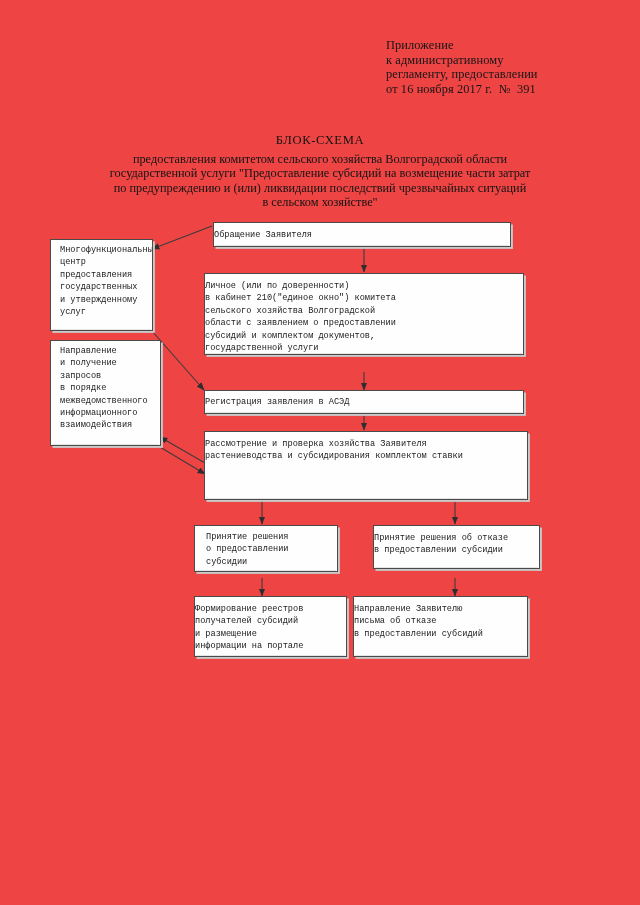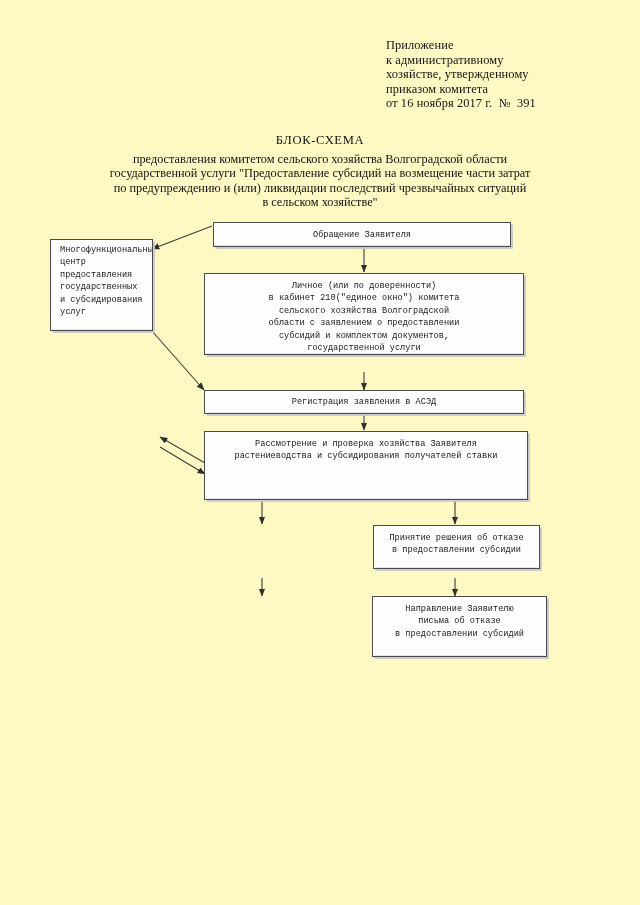--- a/index.html
+++ b/index.html
@@ -4,21 +4,21 @@
 <style>
   html, body {
     margin: 0;
     padding: 0;
     background: #ffffff;
   }
   #page {
     position: relative;
     width: 640px;
     height: 905px;
-    background: #fef9c3;
+    background: #ef4444;
     overflow: hidden;
     font-family: "Liberation Serif", serif;
     color: #111;
   }
 
   
   #header {
     position: absolute;
     left: 386px;
     top: 38px;
@@ -67,21 +67,20 @@
     font-family: "Liberation Mono", "DejaVu Sans Mono", monospace;
     font-size: 8.6px;
     line-height: 12.4px;
     color: #1a1a1a;
     overflow: hidden;
     padding-top: 4px;
   }
   .fbox .ln {
     white-space: pre;
     display: block;
-    text-align: center;
   }
   .fbox.left-align { padding-left: 9px; }
   .fbox.left-align .ln { text-align: left; }
 
   
   .fbox::after {
     content: "";
     position: absolute;
     left: 1px; right: 1px; bottom: 0; height: 1px;
     background: rgba(0,0,0,0.10);
@@ -95,22 +94,21 @@
   }
 </style>
 </head>
 <body>
 
 <div id="page">
 
   <div id="header">
     <div>Приложение</div>
     <div>к административному</div>
-    <div>хозяйстве, утвержденному</div>
-    <div>приказом комитета</div>
+    <div>регламенту, предоставлении</div>
     <div>от 16 ноября 2017 г.  №  391</div>
   </div>
 
   <div id="subtitle">
     <div>предоставления комитетом сельского хозяйства Волгоградской области</div>
     <div>государственной услуги "Предоставление субсидий на возмещение части затрат</div>
     <div>по предупреждению и (или) ликвидации последствий чрезвычайных ситуаций</div>
     <div>в сельском хозяйстве"</div>
   </div>
   <div id="doc-title">БЛОК-СХЕМА</div>
@@ -143,24 +141,33 @@
 
     <line x1="262" y1="578" x2="262" y2="596" stroke="#3c3c3c" stroke-width="1.1" marker-end="url(#ah)"></line>
     <line x1="455" y1="578" x2="455" y2="596" stroke="#3c3c3c" stroke-width="1.1" marker-end="url(#ah)"></line>
   </svg>
 
   <div class="fbox left-align" style="left:50px; top:239px; width:103px; height:92px;">
     <span class="ln">Многофункциональный</span>
     <span class="ln">центр</span>
     <span class="ln">предоставления</span>
     <span class="ln">государственных</span>
-    <span class="ln">и субсидирования</span>
+    <span class="ln">и утвержденному</span>
     <span class="ln">услуг</span>
   </div>
 
+  <div class="fbox left-align" style="left:50px; top:340px; width:111px; height:106px;">
+    <span class="ln">Направление</span>
+    <span class="ln">и получение</span>
+    <span class="ln">запросов</span>
+    <span class="ln">в порядке</span>
+    <span class="ln">межведомственного</span>
+    <span class="ln">информационного</span>
+    <span class="ln">взаимодействия</span>
+  </div>
 
   <div class="fbox" style="left:213px; top:222px; width:298px; height:25px; padding-top:6px;">
     <span class="ln">Обращение Заявителя</span>
   </div>
 
   <div class="fbox" style="left:204px; top:273px; width:320px; height:82px; padding-top:6px;">
     <span class="ln">Личное (или по доверенности)</span>
     <span class="ln">в кабинет 210("единое окно") комитета</span>
     <span class="ln">сельского хозяйства Волгоградской</span>
     <span class="ln">области с заявлением о предоставлении</span>
@@ -168,29 +175,40 @@
     <span class="ln">государственной услуги</span>
     <span class="ln">необходимых для предоставления</span>
   </div>
 
   <div class="fbox" style="left:204px; top:390px; width:320px; height:24px; padding-top:5px;">
     <span class="ln">Регистрация заявления в АСЭД</span>
   </div>
 
   <div class="fbox" style="left:204px; top:431px; width:324px; height:69px; padding-top:6px;">
     <span class="ln">Рассмотрение и проверка хозяйства Заявителя</span>
-    <span class="ln">растениеводства и субсидирования получателей ставки</span>
-  </div>
-
+    <span class="ln">растениеводства и субсидирования комплектом ставки</span>
+  </div>
+
+  <div class="fbox left-align" style="left:194px; top:525px; width:144px; height:47px; padding-top:5px; padding-left:11px;">
+    <span class="ln">Принятие решения</span>
+    <span class="ln">о предоставлении</span>
+    <span class="ln">субсидии</span>
+  </div>
 
   <div class="fbox" style="left:373px; top:525px; width:167px; height:44px; padding-top:6px;">
     <span class="ln">Принятие решения об отказе</span>
     <span class="ln">в предоставлении субсидии</span>
   </div>
 
-
-  <div class="fbox" style="left:372px; top:596px; width:175px; height:61px; padding-top:6px;">
+  <div class="fbox" style="left:194px; top:596px; width:153px; height:61px; padding-top:6px;">
+    <span class="ln">Формирование реестров</span>
+    <span class="ln">получателей субсидий</span>
+    <span class="ln">и размещение</span>
+    <span class="ln">информации на портале</span>
+  </div>
+
+  <div class="fbox" style="left:353px; top:596px; width:175px; height:61px; padding-top:6px;">
     <span class="ln">Направление Заявителю</span>
     <span class="ln">письма об отказе</span>
     <span class="ln">в предоставлении субсидий</span>
   </div>
 
 </div>
 
 </body></html>

